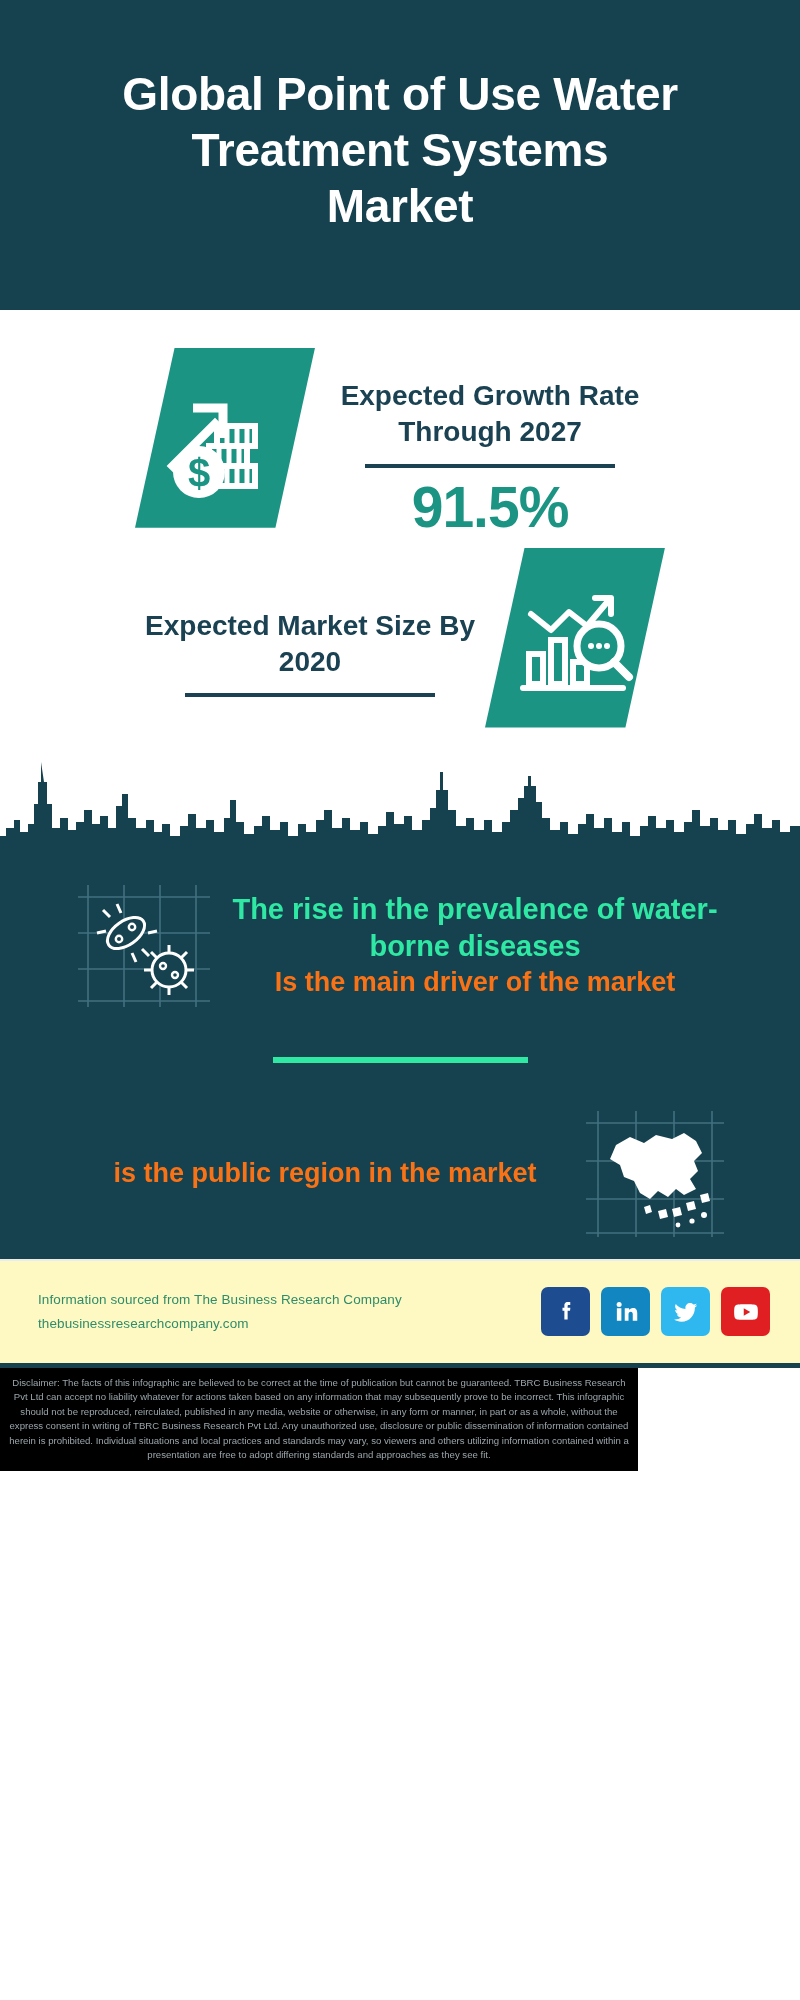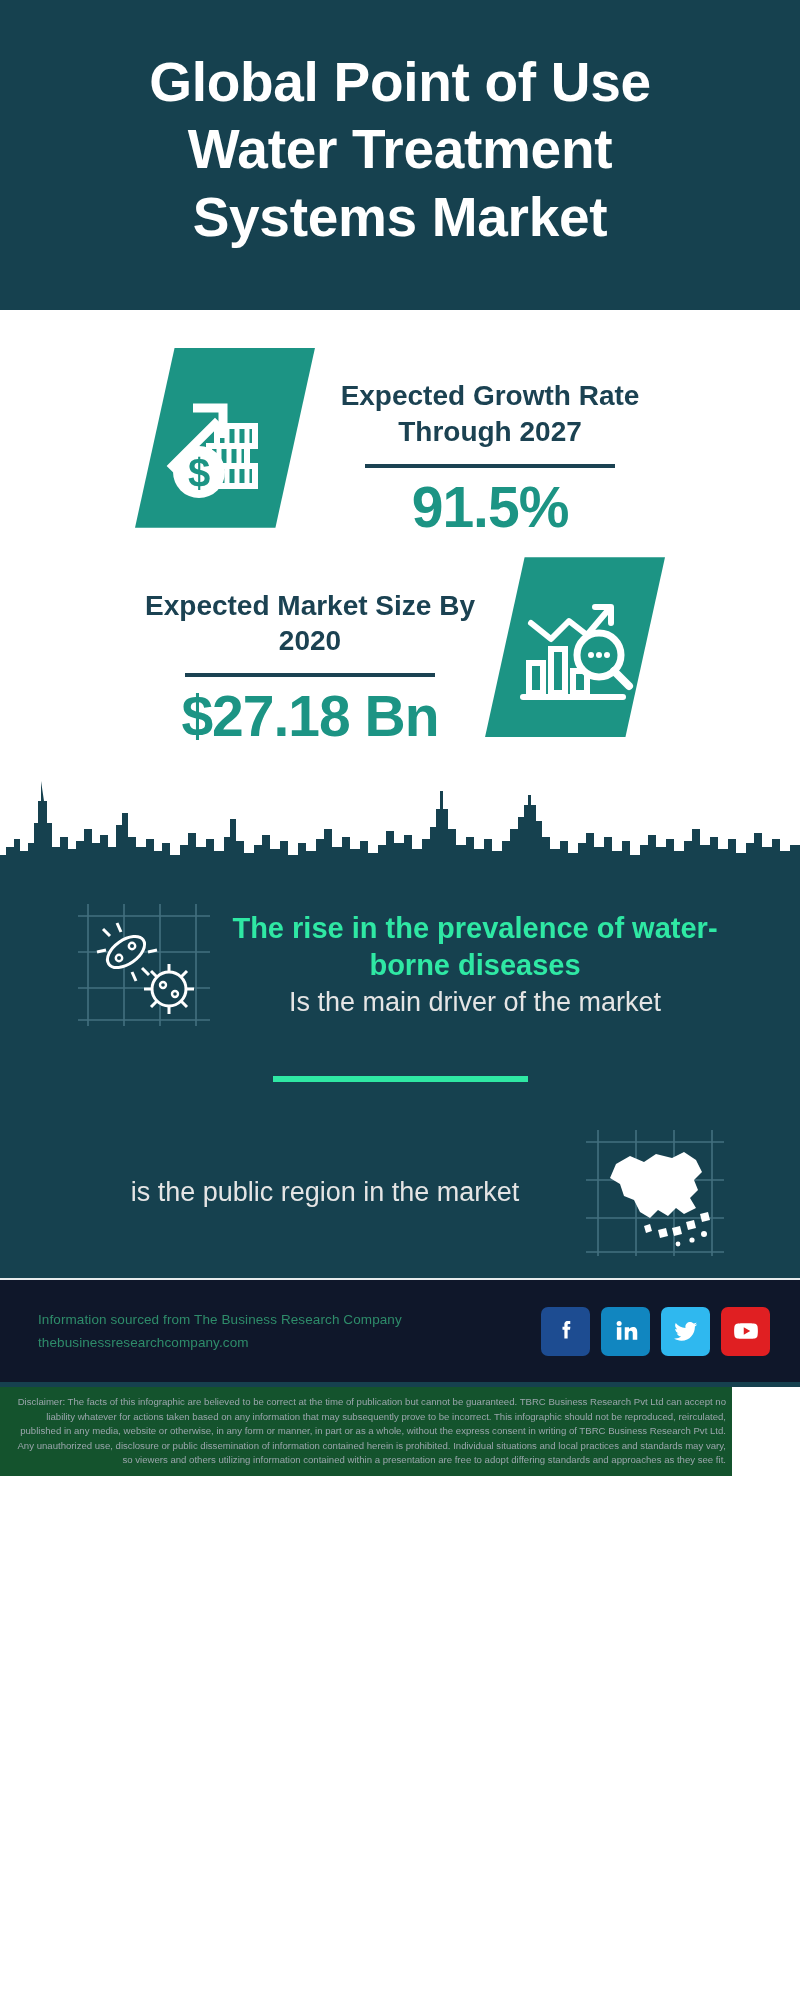--- a/index.html
+++ b/index.html
@@ -14,21 +14,21 @@
   .page { width:800px; height:2000px; position:relative; background:#ffffff; }
 
   
   .header {
     width:800px; height:310px;
     background:#16414f;
     display:flex; align-items:center; justify-content:center;
   }
   .header-title {
     color:#ffffff;
-    font-size:55px;
+    font-size:46px;
     font-weight:bold;
     line-height:1.22;
     text-align:center;
     letter-spacing:-0.3px;
     max-width:560px;
     padding-bottom:10px;
   }
 
   
   .stats {
@@ -100,35 +100,35 @@
   .fact-icon { width:150px; height:150px; flex:0 0 auto; }
   .fact-icon svg { width:150px; height:150px; display:block; }
   .fact-text { width:510px; text-align:center; flex:0 0 auto; }
   .fact-head {
     color:#2fe8a4;
     font-size:29px;
     font-weight:bold;
     line-height:1.28;
   }
   .fact-sub {
-    color:#e5e5e5;
+    color:#f97316;
     font-size:27px;
-    font-weight:normal;
+    font-weight:bold;
     line-height:1.30;
   }
   .green-rule {
     width:255px; height:6px;
     background:#2fe8a4;
     margin:26px auto 26px auto;
   }
 
   
   .source-bar {
     width:800px;
-    background:#0f172a;
+    background:#fef9c3;
     height:104px;
     display:flex;
     align-items:center;
     padding:0 30px 0 38px;
     border-top:2px solid #e8eced;
   }
   .source-text { flex:1 1 auto; }
   .source-line {
     color:#2e8c6a;
     font-size:13.5px;
@@ -143,27 +143,27 @@
   }
   .social svg { width:30px; height:30px; }
   .s-fb { background:#1d4c91; }
   .s-li { background:#1186c0; }
   .s-tw { background:#2fb8ef; }
   .s-yt { background:#e01f22; }
 
   
   .disclaimer-top { width:800px; height:5px; background:#16414f; }
   .disclaimer {
-    width:732px;
-    background:#14532d;
+    width:638px;
+    background:#000000;
     padding:8px 6px 8px 6px;
     color:#9aa5ab;
     font-size:9.6px;
     line-height:1.52;
-    text-align:right;
+    text-align:center;
     word-break:break-word;
   }
 </style>
 </head>
 <body>
 
 <div class="page">
 
   <div class="header">
     <div class="header-title">Global Point of Use Water Treatment Systems Market</div>
@@ -197,21 +197,20 @@
         <div class="stat-label">Expected Growth Rate Through 2027</div>
         <div class="stat-rule"></div>
         <div class="stat-value">91.5%</div>
       </div>
     </div>
 
     <div class="stat-row reverse">
       <div class="stat-text">
         <div class="stat-label">Expected Market Size By 2020</div>
         <div class="stat-rule"></div>
-        <div class="stat-value">$27.18 Bn</div>
       </div>
       <div class="badge">
         <div class="para"></div>
         <svg viewBox="0 0 128 128" fill="none">
           <path d="M18 40 L38 56 L56 38 L74 52 L96 26" stroke="#fff" stroke-width="6" fill="none" stroke-linecap="round" stroke-linejoin="round"></path>
           <path d="M82 24 L98 24 L98 40" stroke="#fff" stroke-width="6" fill="none" stroke-linecap="round" stroke-linejoin="round"></path>
           <rect x="16" y="80" width="14" height="30" stroke="#fff" stroke-width="6" fill="none"></rect>
           <rect x="38" y="66" width="14" height="44" stroke="#fff" stroke-width="6" fill="none"></rect>
           <rect x="60" y="88" width="14" height="22" stroke="#fff" stroke-width="6" fill="none"></rect>
           <line x1="10" y1="114" x2="110" y2="114" stroke="#fff" stroke-width="6" stroke-linecap="round"></line>

